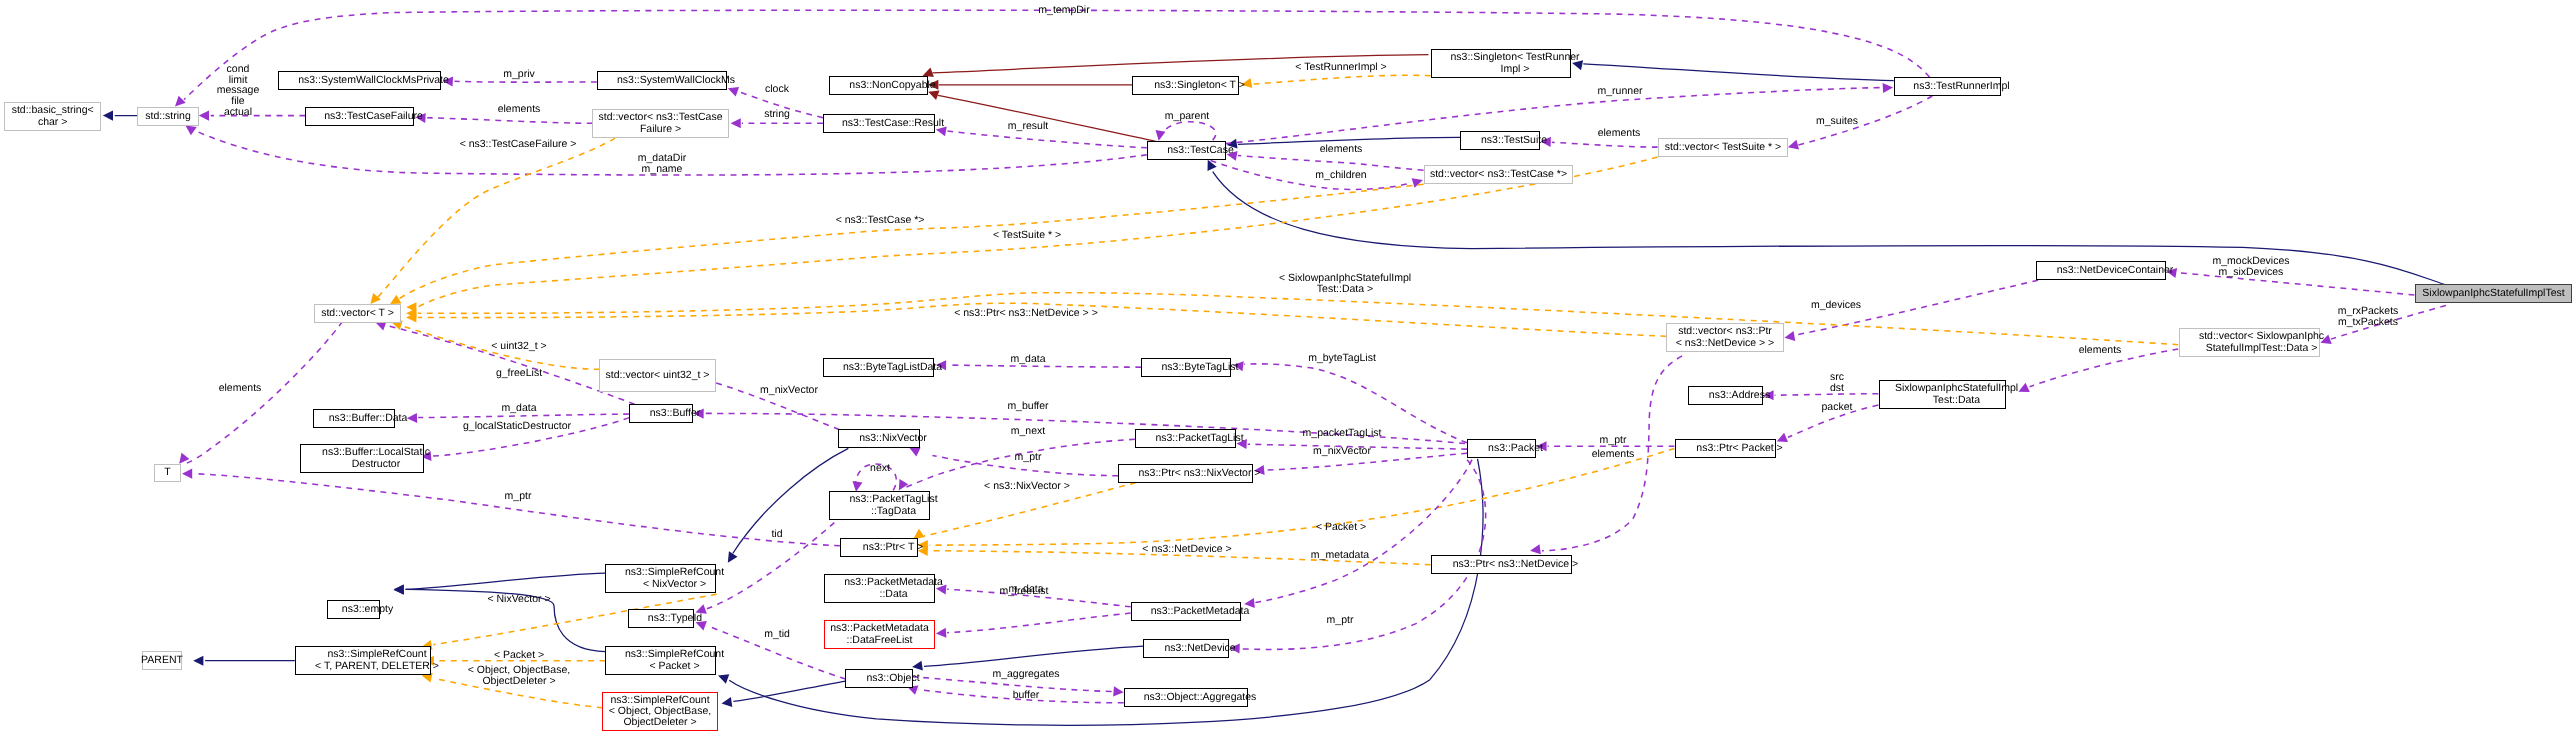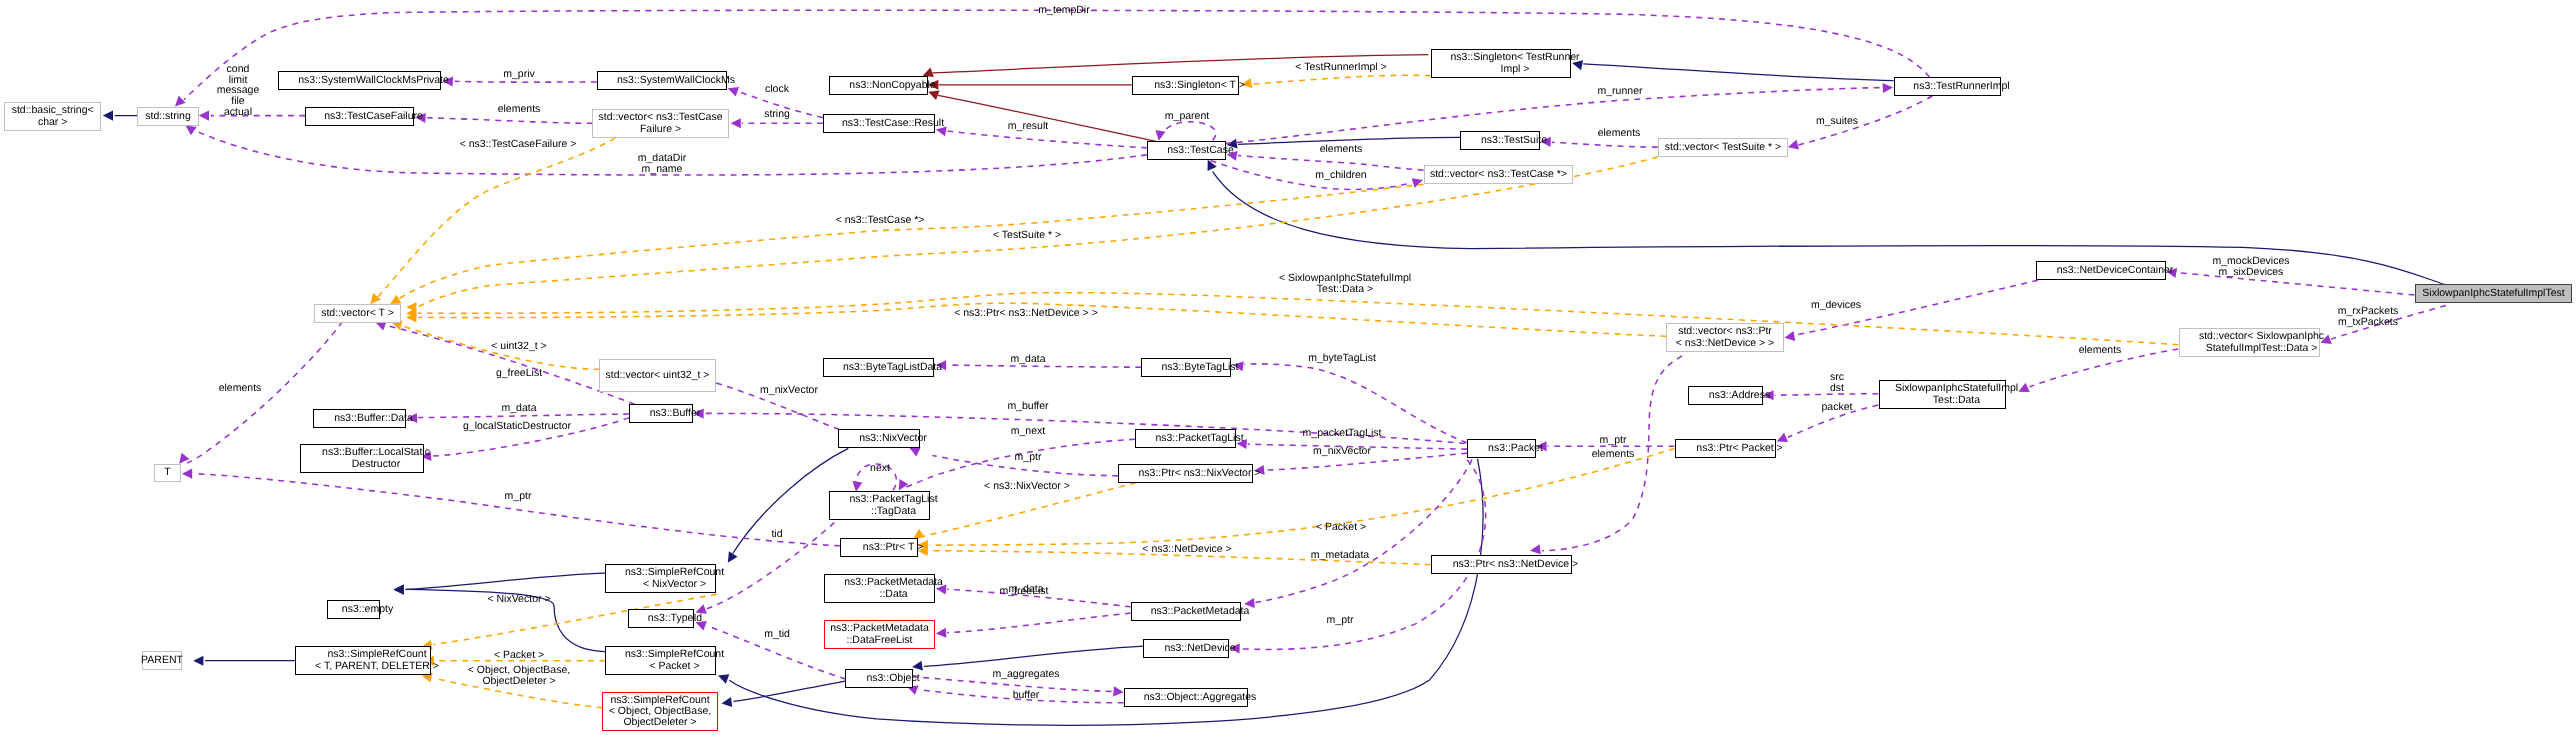--- a/index.html
+++ b/index.html
@@ -193,21 +193,21 @@
       <div class="node grey" style="left: 2179px; top: 328px; width: 141px; height: 29px; padding-left: 24px;"><span>std::vector&lt; SixlowpanIphc
 StatefulImplTest::Data &gt;</span></div>
       <div class="node grey" style="left: 1666px; top: 323px; width: 118px; height: 29px;"><span>std::vector&lt; ns3::Ptr
 &lt; ns3::NetDevice &gt; &gt;</span></div>
       <div class="node grey" style="left: 599px; top: 359px; width: 117px; height: 33px;"><span>std::vector&lt; uint32_t &gt;</span></div>
       <div class="node black" style="left: 823px; top: 358px; width: 111px; height: 19px;"><span>ns3::ByteTagListData</span></div>
       <div class="node black" style="left: 1141px; top: 358px; width: 90px; height: 19px;"><span>ns3::ByteTagList</span></div>
       <div class="node black" style="left: 1688px; top: 386px; width: 75px; height: 19px;"><span>ns3::Address</span></div>
       <div class="node black" style="left: 1879px; top: 380px; width: 127px; height: 29px;"><span>SixlowpanIphcStatefulImpl
 Test::Data</span></div>
-      <div class="node black" style="left: 313px; top: 409px; width: 93px; height: 19px;"><span>ns3::Buffer::Data</span></div>
+      <div class="node black" style="left: 313px; top: 409px; width: 82px; height: 19px;"><span>ns3::Buffer::Data</span></div>
       <div class="node black" style="left: 629px; top: 404px; width: 64px; height: 19px;"><span>ns3::Buffer</span></div>
       <div class="node black" style="left: 838px; top: 429px; width: 82px; height: 19px;"><span>ns3::NixVector</span></div>
       <div class="node black" style="left: 1135px; top: 429px; width: 101px; height: 19px;"><span>ns3::PacketTagList</span></div>
       <div class="node black" style="left: 1467px; top: 439px; width: 69px; height: 19px;"><span>ns3::Packet</span></div>
       <div class="node black" style="left: 1675px; top: 439px; width: 101px; height: 19px;"><span>ns3::Ptr&lt; Packet &gt;</span></div>
       <div class="node black" style="left: 300px; top: 444px; width: 124px; height: 29px;"><span>ns3::Buffer::LocalStatic
 Destructor</span></div>
       <div class="node black" style="left: 1118px; top: 464px; width: 135px; height: 19px;"><span>ns3::Ptr&lt; ns3::NixVector &gt;</span></div>
       <div class="node grey" style="left: 154px; top: 464px; width: 27px; height: 18px;"><span>T</span></div>
       <div class="node black" style="left: 829px; top: 491px; width: 101px; height: 29px;"><span>ns3::PacketTagList

